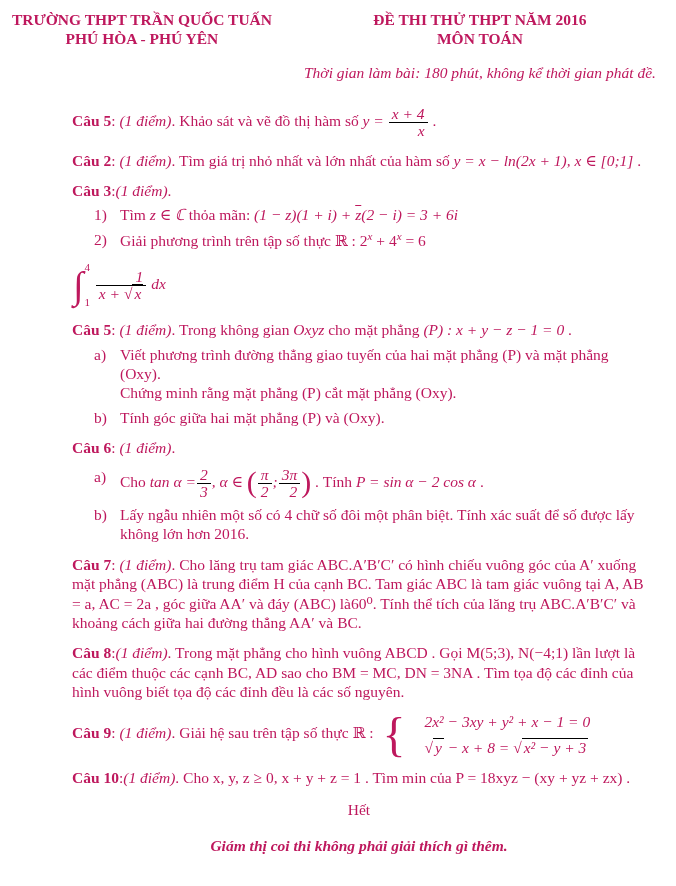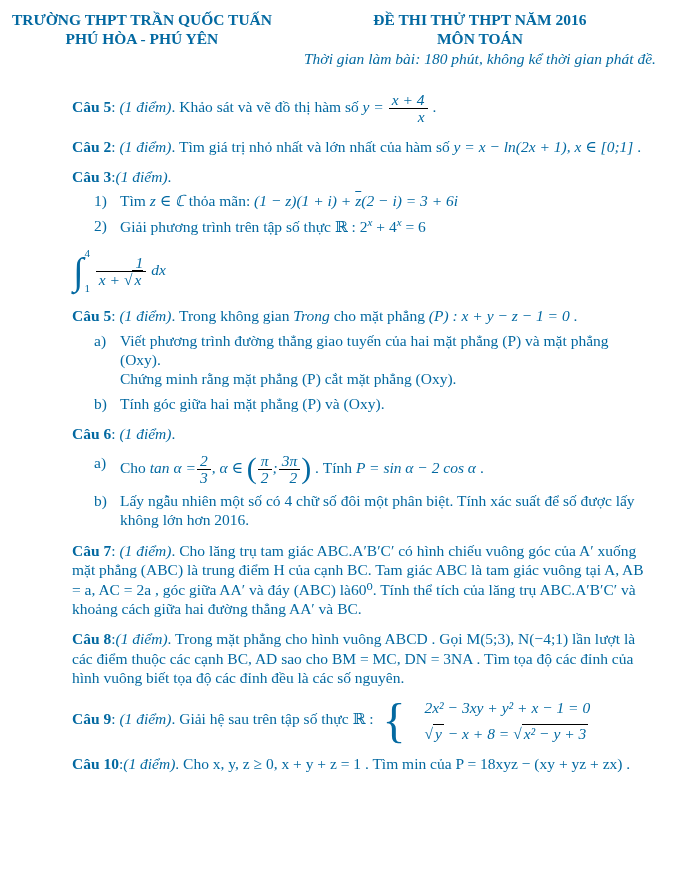--- a/index.html
+++ b/index.html
@@ -1,26 +1,26 @@
 <!DOCTYPE html>
 <html><head>
 <meta charset="utf-8">
 <style>
   html,body { margin:0; padding:0; background:#fff; }
   .doc {
-    width:676px; min-height:886px; background:#ffffff; color:#0369a1;
+    width:676px; min-height:886px; background:#ffffff; color:#be185d;
     font-family:"Liberation Serif","DejaVu Serif",serif;
     font-size:15.5px; line-height:1.25; box-sizing:border-box;
     padding-top:10px; overflow:hidden;
   }
   .hdr { display:flex; }
   .hdr-left { width:42%; text-align:center; font-weight:bold; }
   .hdr-right { width:58%; text-align:center; }
   .hdr-right .bline { font-weight:bold; }
-  .hdr-right .iline { font-style:italic; }
+  .hdr-right .iline { font-style:italic;margin-top:14px; }
   .body { padding:24px 30px 0 72px; }
   .q { margin-bottom:11px; }
   .qhead b { font-weight:bold; }
   .pts { font-style:italic; }
   .m { font-style:italic; }
   .frac { display:inline-block; vertical-align:middle; text-align:right; padding:0 1px; }
   .frac .num { display:block; border-bottom:1px solid #000; padding:0 3px; line-height:1.05; }
   .frac .den { display:block; padding:0 3px; line-height:1.05; }
   .sub { display:flex; padding-left:22px; margin:5px 0; }
   .sub-num { flex:none; width:26px; }
@@ -92,21 +92,21 @@
           </span>
       </span>
       <span class="frac m">
         <span class="num">1</span>
         <span class="den"><span>x + </span><span class="sqrt"><span>√</span><span class="rad">x</span></span></span>
       </span>
       <span class="m">dx</span>
     </div>
 
     <div class="q">
-      <div class="qhead"><b>Câu 5</b><span>: </span><span class="pts">(1 điểm)</span><span>. </span><span>Trong không gian </span><span class="m">Trong</span><span> cho mặt phẳng </span><span class="m">(P) : x + y − z − 1 = 0</span><span> .</span></div>
+      <div class="qhead"><b>Câu 5</b><span>: </span><span class="pts">(1 điểm)</span><span>. </span><span>Trong không gian </span><span class="m">Oxyz</span><span> cho mặt phẳng </span><span class="m">(P) : x + y − z − 1 = 0</span><span> .</span></div>
       <div class="sub">
         <span class="sub-num">a)</span>
         <span class="sub-body">
           <div>Viết phương trình đường thẳng giao tuyến của hai mặt phẳng (P) và mặt phẳng (Oxy).</div>
           <div>Chứng minh rằng mặt phẳng (P) cắt mặt phẳng (Oxy).</div>
         </span>
       </div>
       <div class="sub">
         <span class="sub-num">b)</span>
         <span class="sub-body">Tính góc giữa hai mặt phẳng (P) và (Oxy).</span>
@@ -142,15 +142,19 @@
           <span class="m">2x² − 3xy + y² + x − 1 = 0</span>
           <span class="m"><span class="sqrt"><span>√</span><span class="rad">y</span></span><span> − x + 8 = </span><span class="sqrt"><span>√</span><span class="rad">x² − y + 3</span></span></span>
         </span>
       </span>
     </div>
 
     <div class="q">
       <b>Câu 10</b><span>:</span><span class="pts">(1 điểm)</span><span>. </span><span>Cho x, y, z ≥ 0, x + y + z = 1 . Tìm min của P = 18xyz − (xy + yz + zx) .</span>
     </div>
 
+    <div class="footer">
+      <div>Hết</div>
+      <div class="note">Giám thị coi thi không phải giải thích gì thêm.</div>
+    </div>
 
   </div>
 </div>
 
 </body></html>

